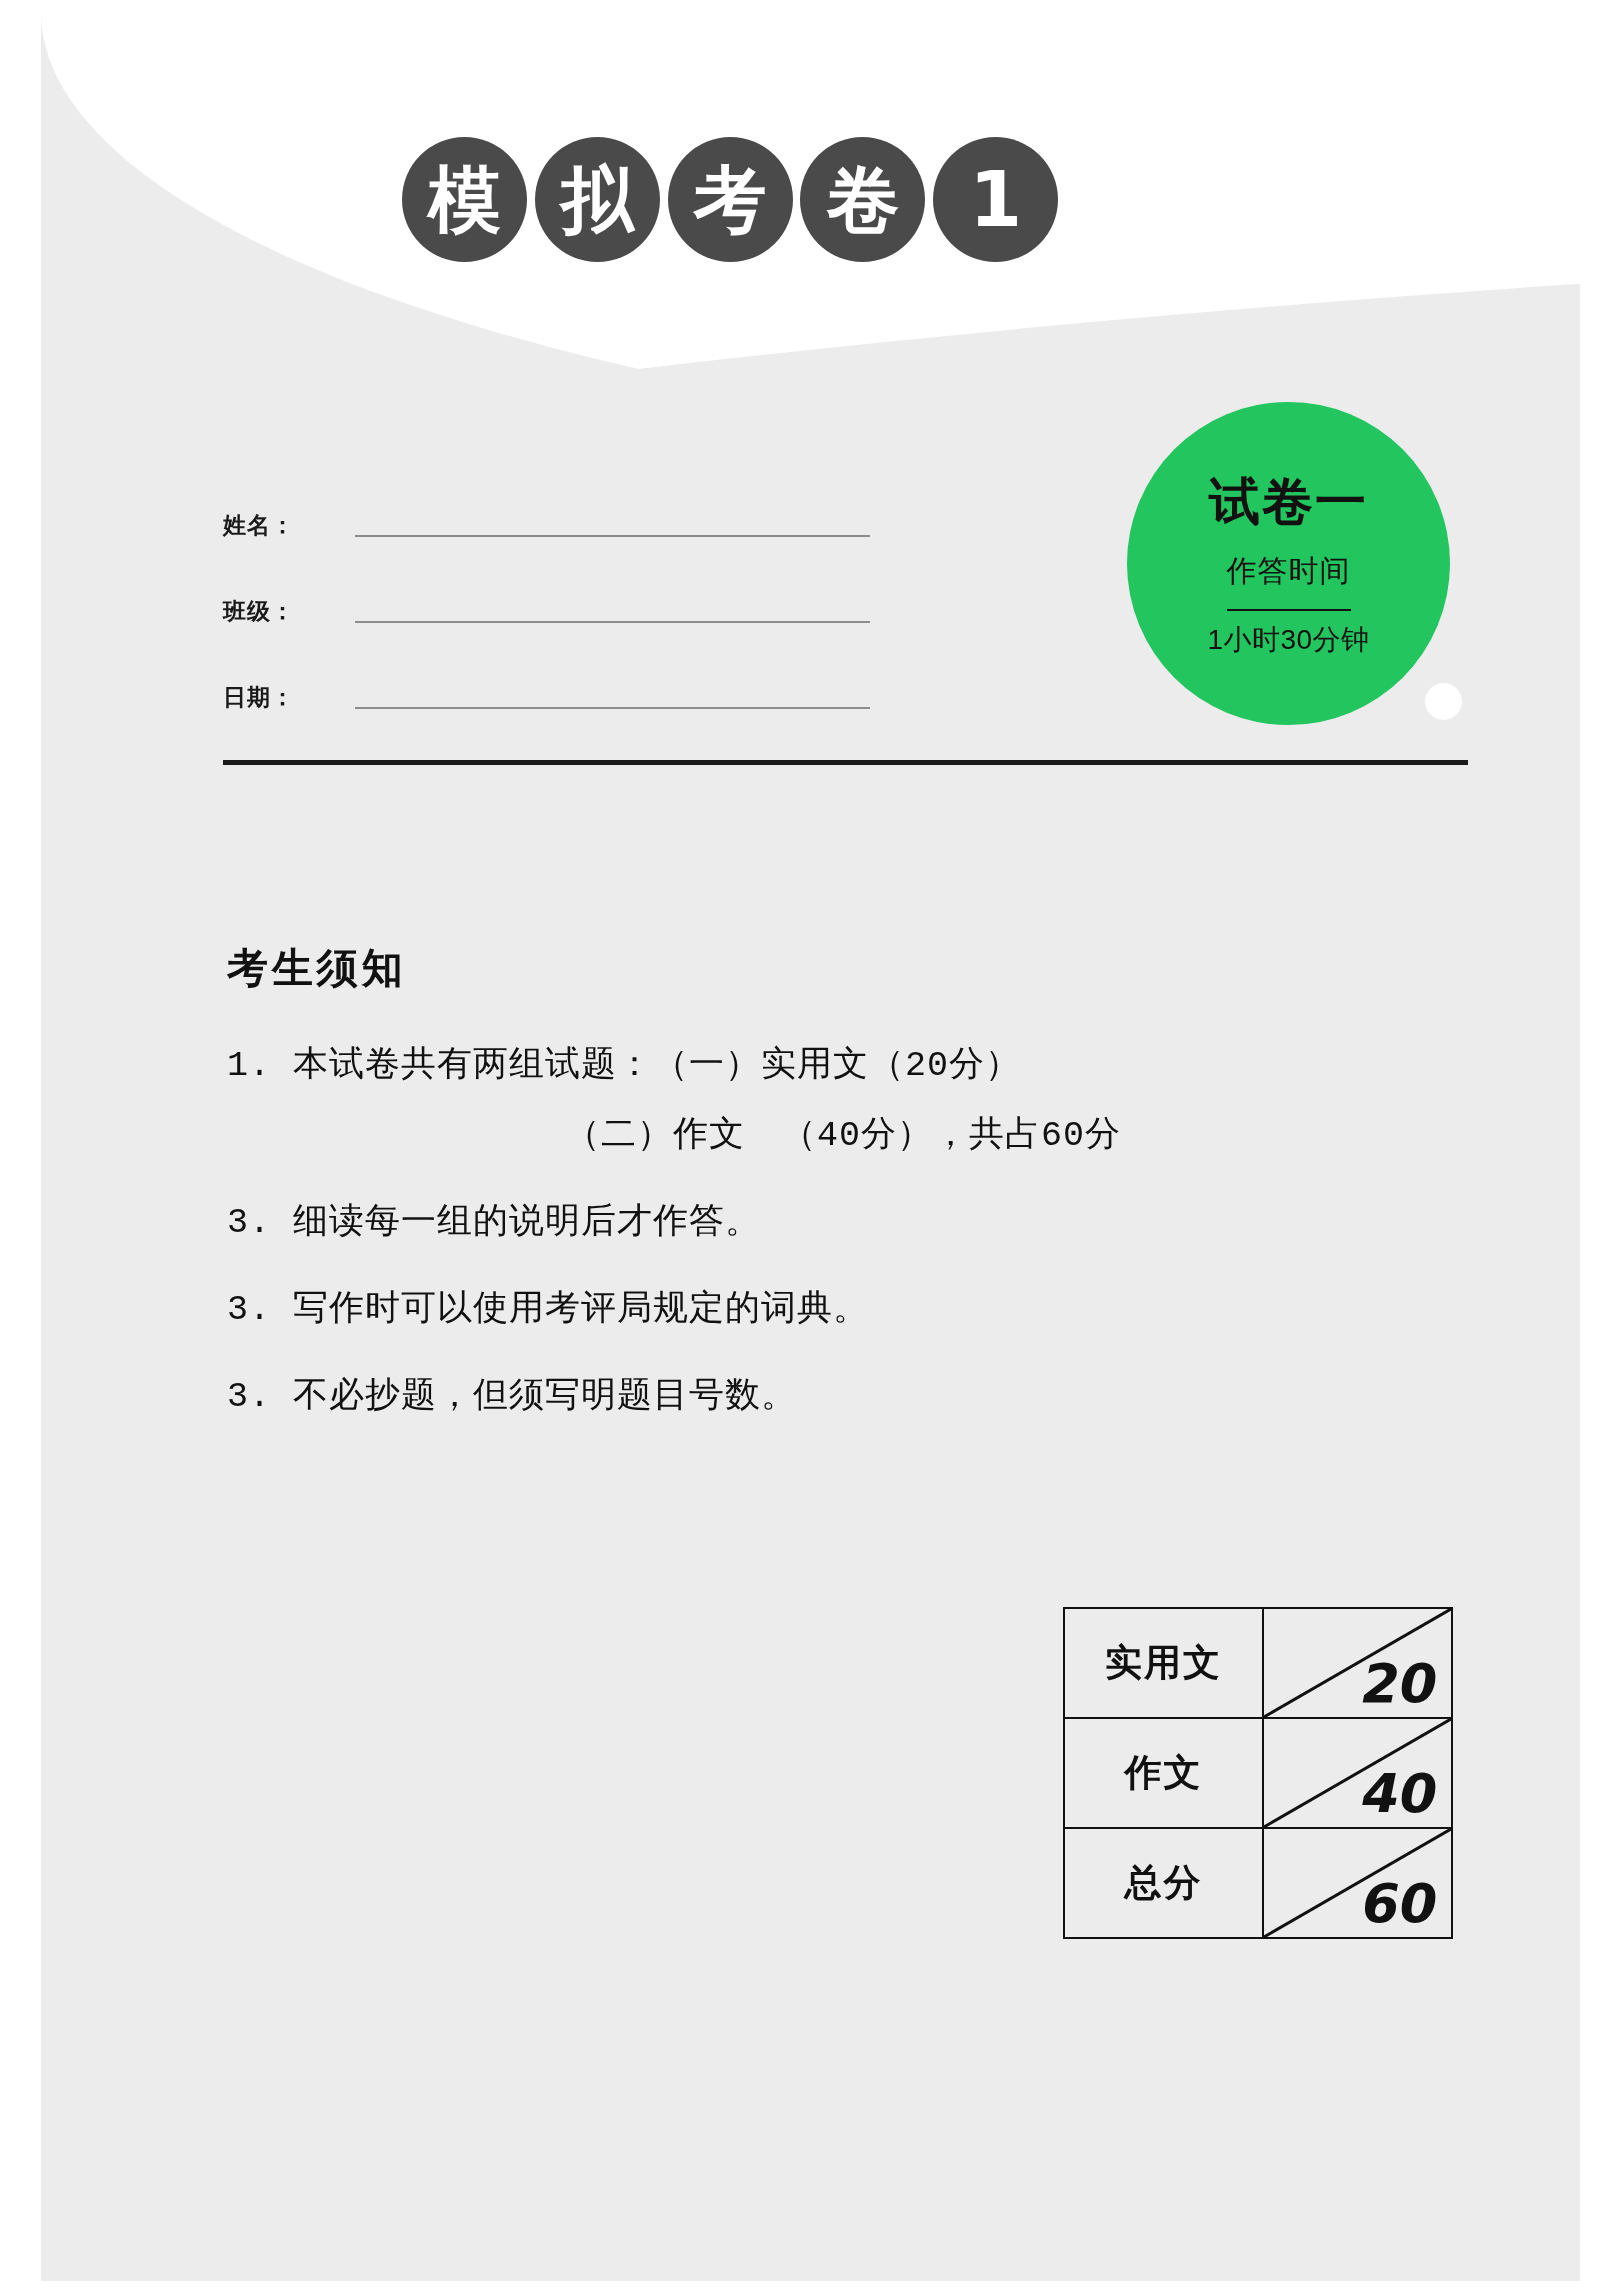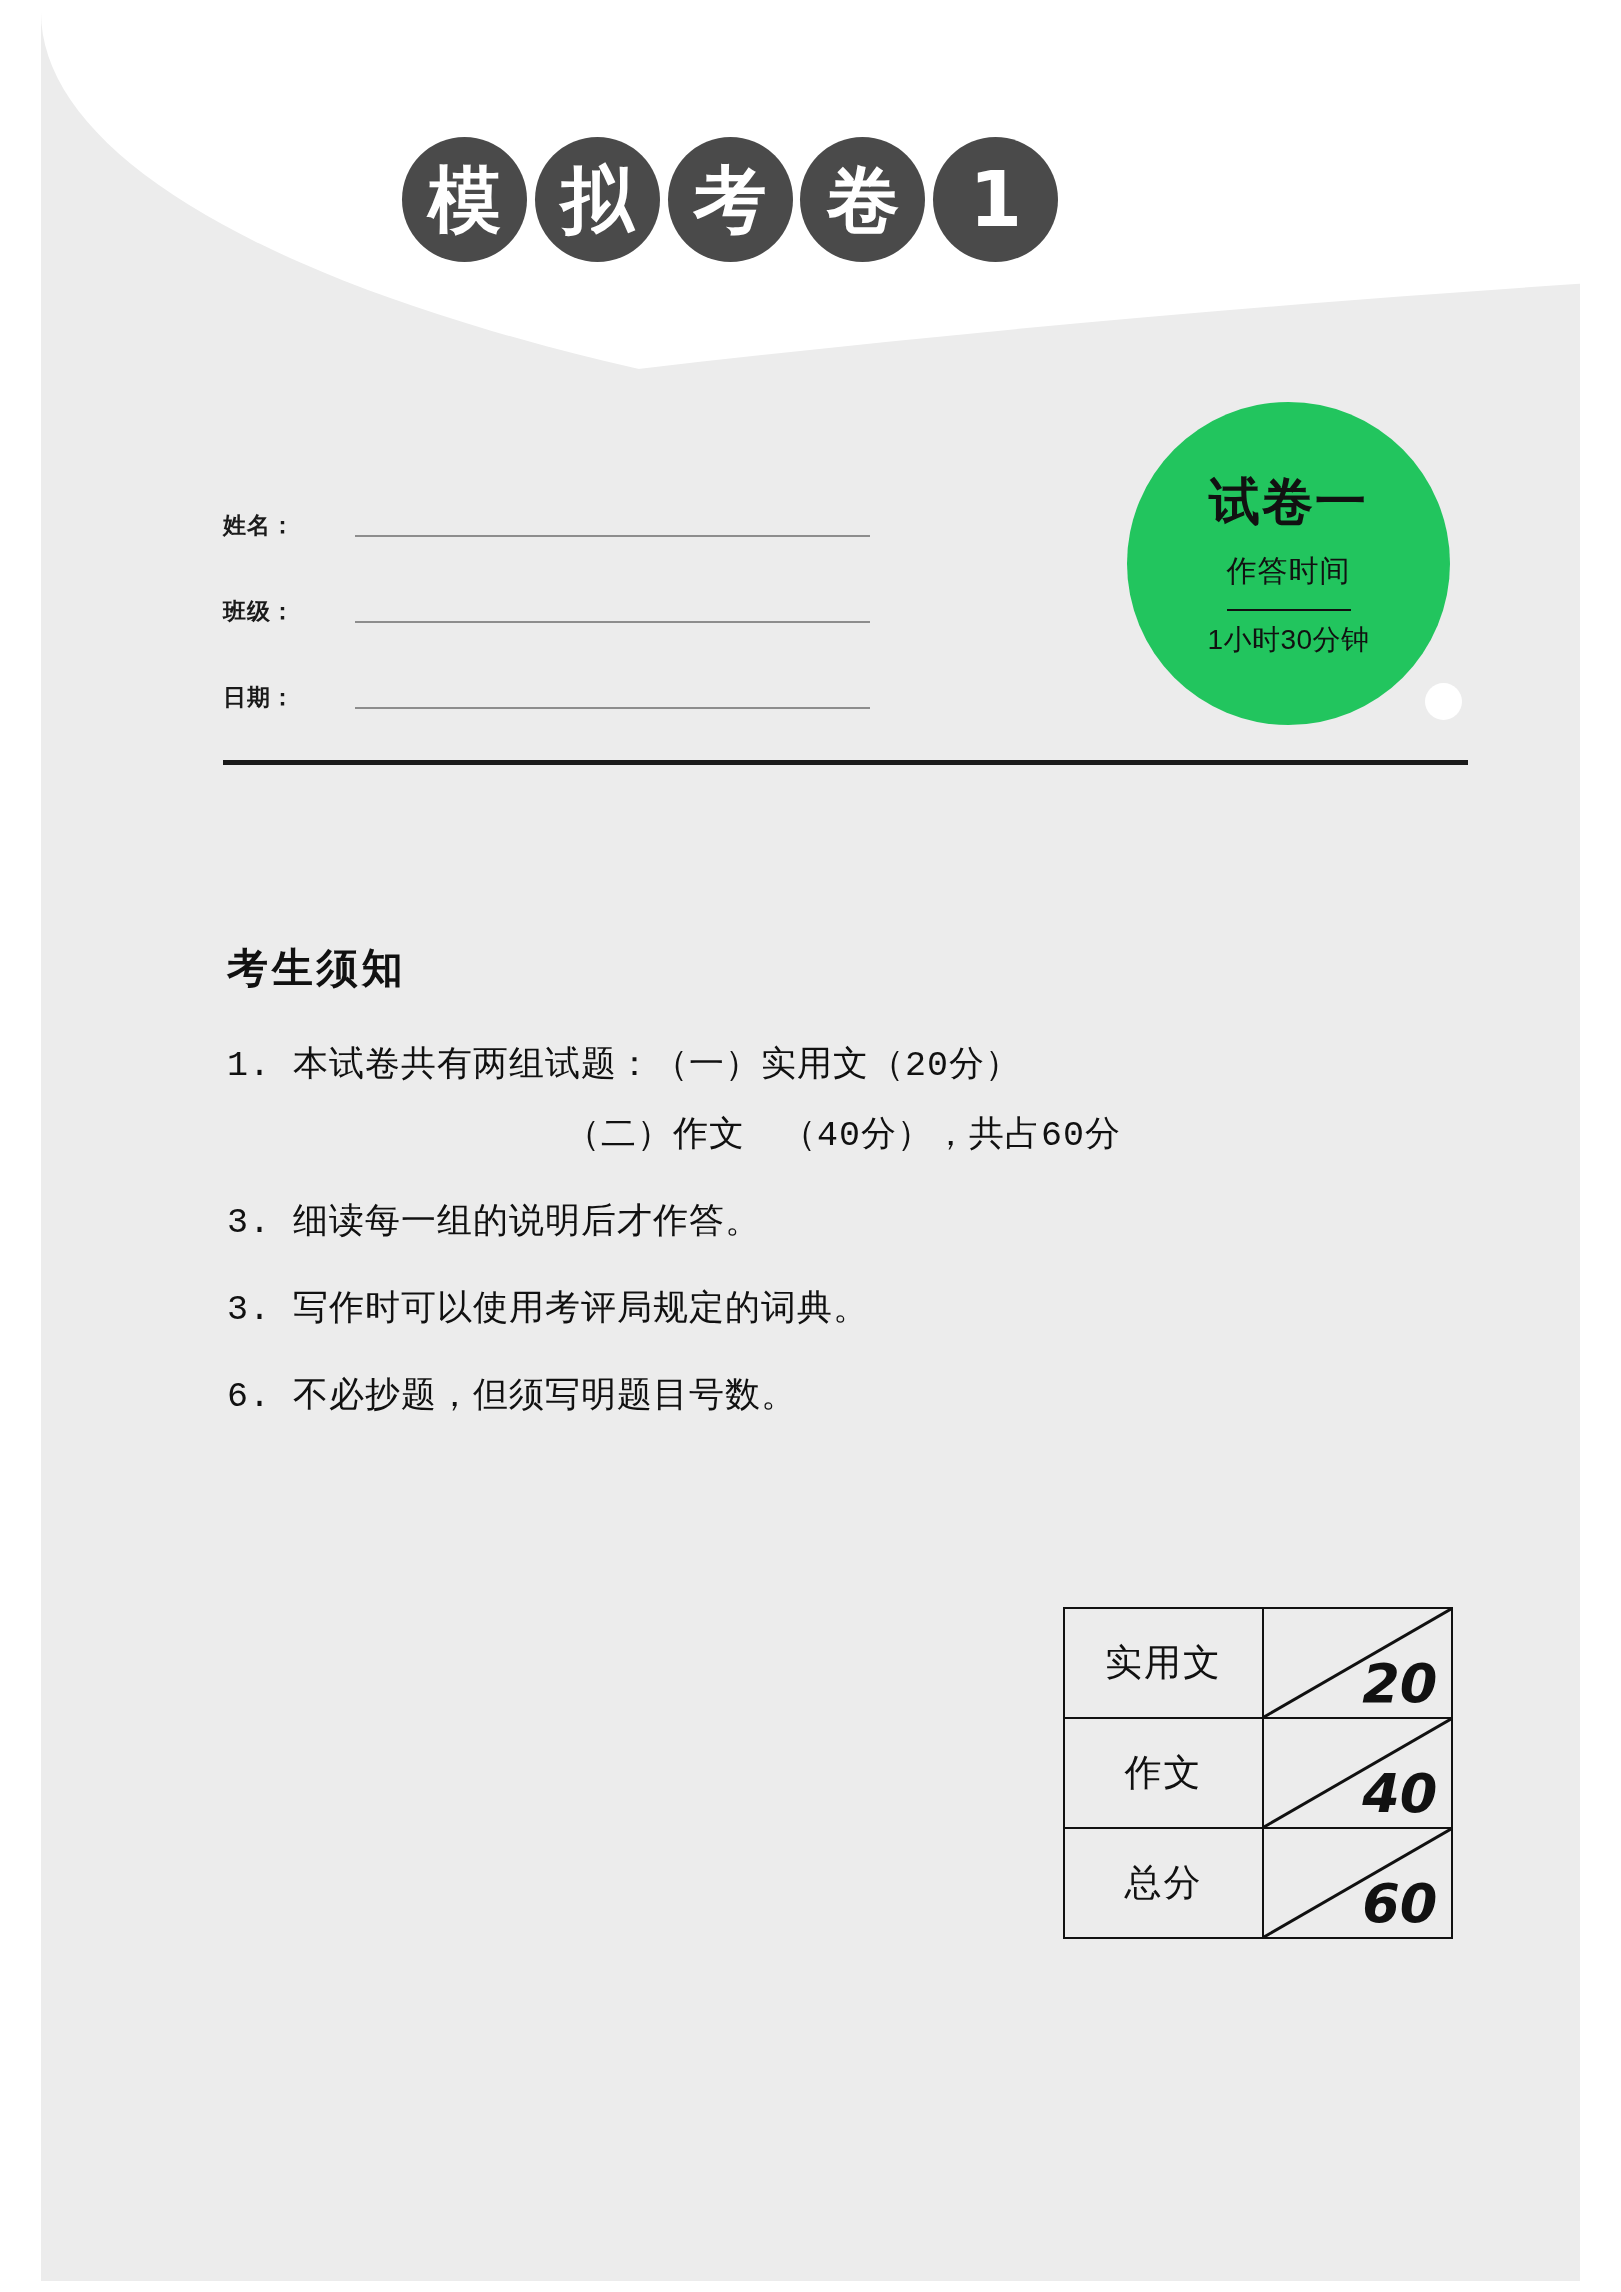--- a/index.html
+++ b/index.html
@@ -198,21 +198,21 @@
   }
   .marks-table td {
     border: 2.9px solid #111111;
     height: 108px;
     padding: 0;
   }
   .mark-label {
     width: 196px;
     text-align: center;
     font-size: 37px;
-    font-weight: normal;
+    font-weight: bold;
     color: #111111;
     letter-spacing: 2px;
   }
   .mark-score {
     width: 186px;
     position: relative;
   }
   .mark-score .slash {
     position: absolute;
     left: 0;
@@ -277,21 +277,21 @@
       <div class="badge-time">1小时30分钟</div>
     </div>
   </div>
 
   <div class="notes">
     <div class="notes-heading">考生须知</div>
     <div class="note-item">1. 本试卷共有两组试题：（一）实用文（20分）</div>
     <div class="note-sub">（二）作文　（40分），共占60分</div>
     <div class="note-item">3. 细读每一组的说明后才作答。</div>
     <div class="note-item">3. 写作时可以使用考评局规定的词典。</div>
-    <div class="note-item">6. 不必抄题，但须写明题目号数。</div>
+    <div class="note-item">3. 不必抄题，但须写明题目号数。</div>
   </div>
 
   <table class="marks-table">
     <tbody>
       <tr>
         <td class="mark-label">实用文</td>
         <td class="mark-score">
           <span class="slash">
             <svg viewBox="0 0 100 100" preserveAspectRatio="none">
                 <line x1="0" y1="100" x2="100" y2="0" stroke="#111111" stroke-width="3" vector-effect="non-scaling-stroke"></line>

